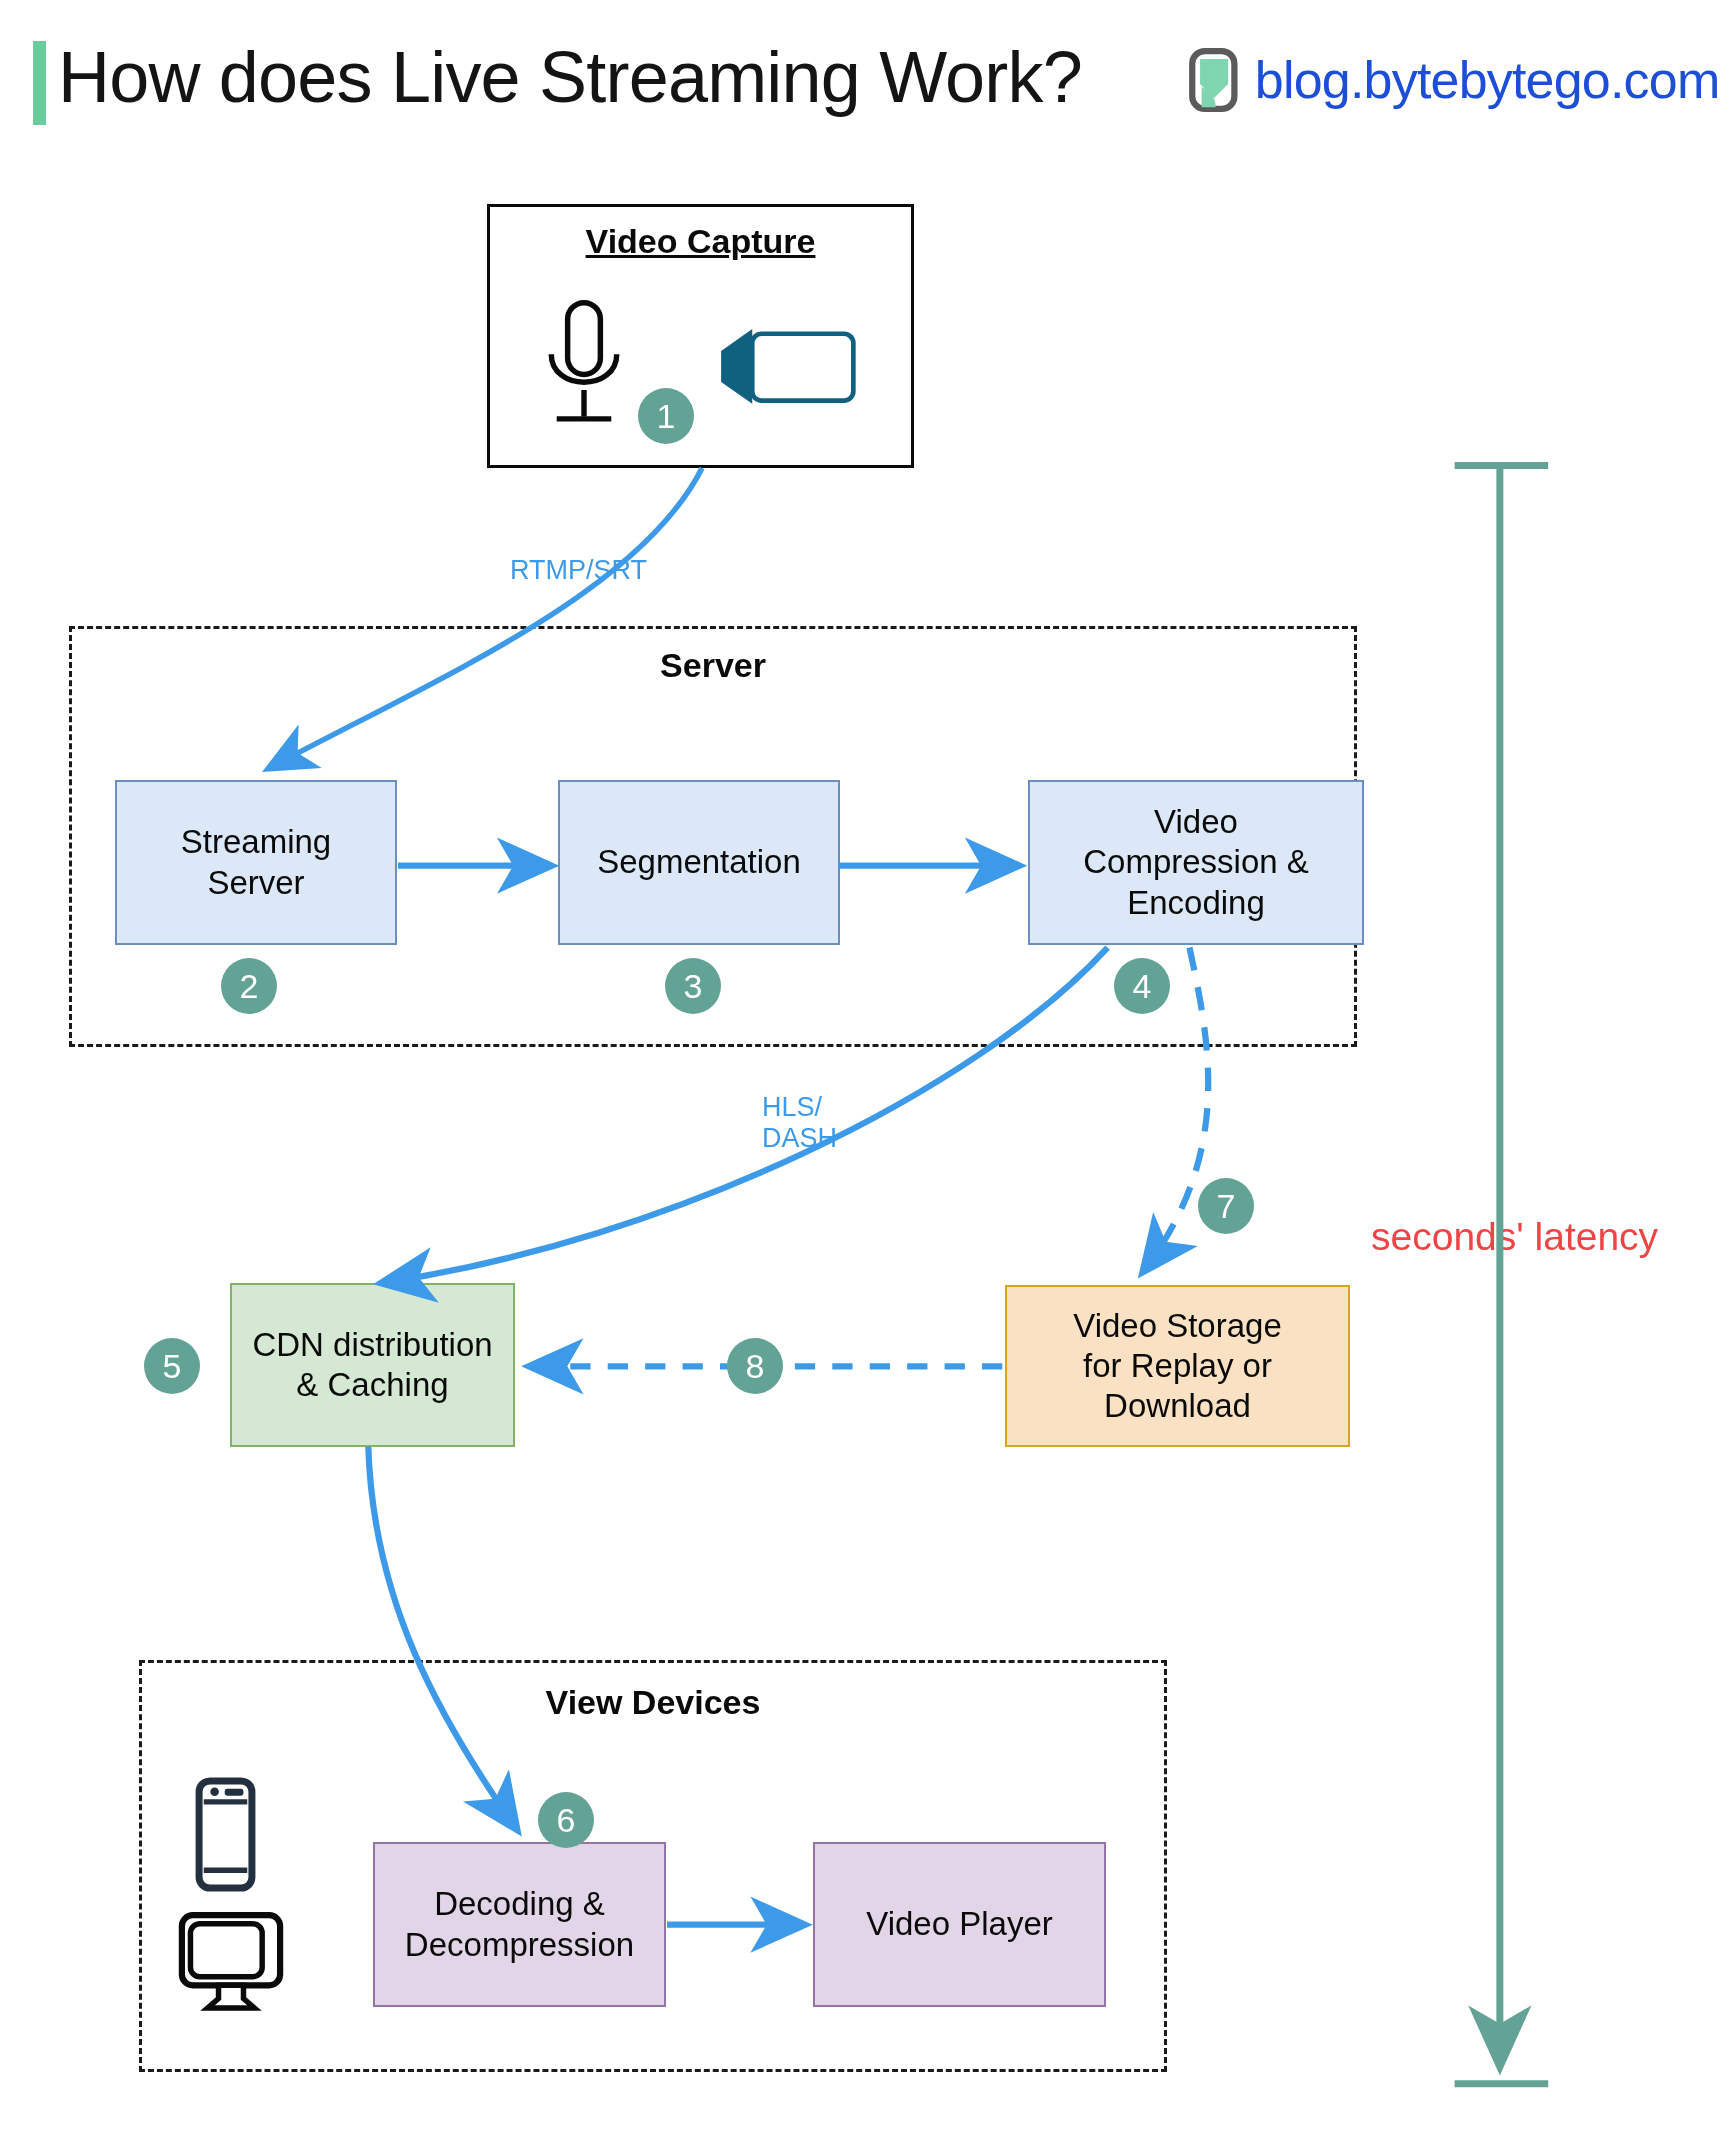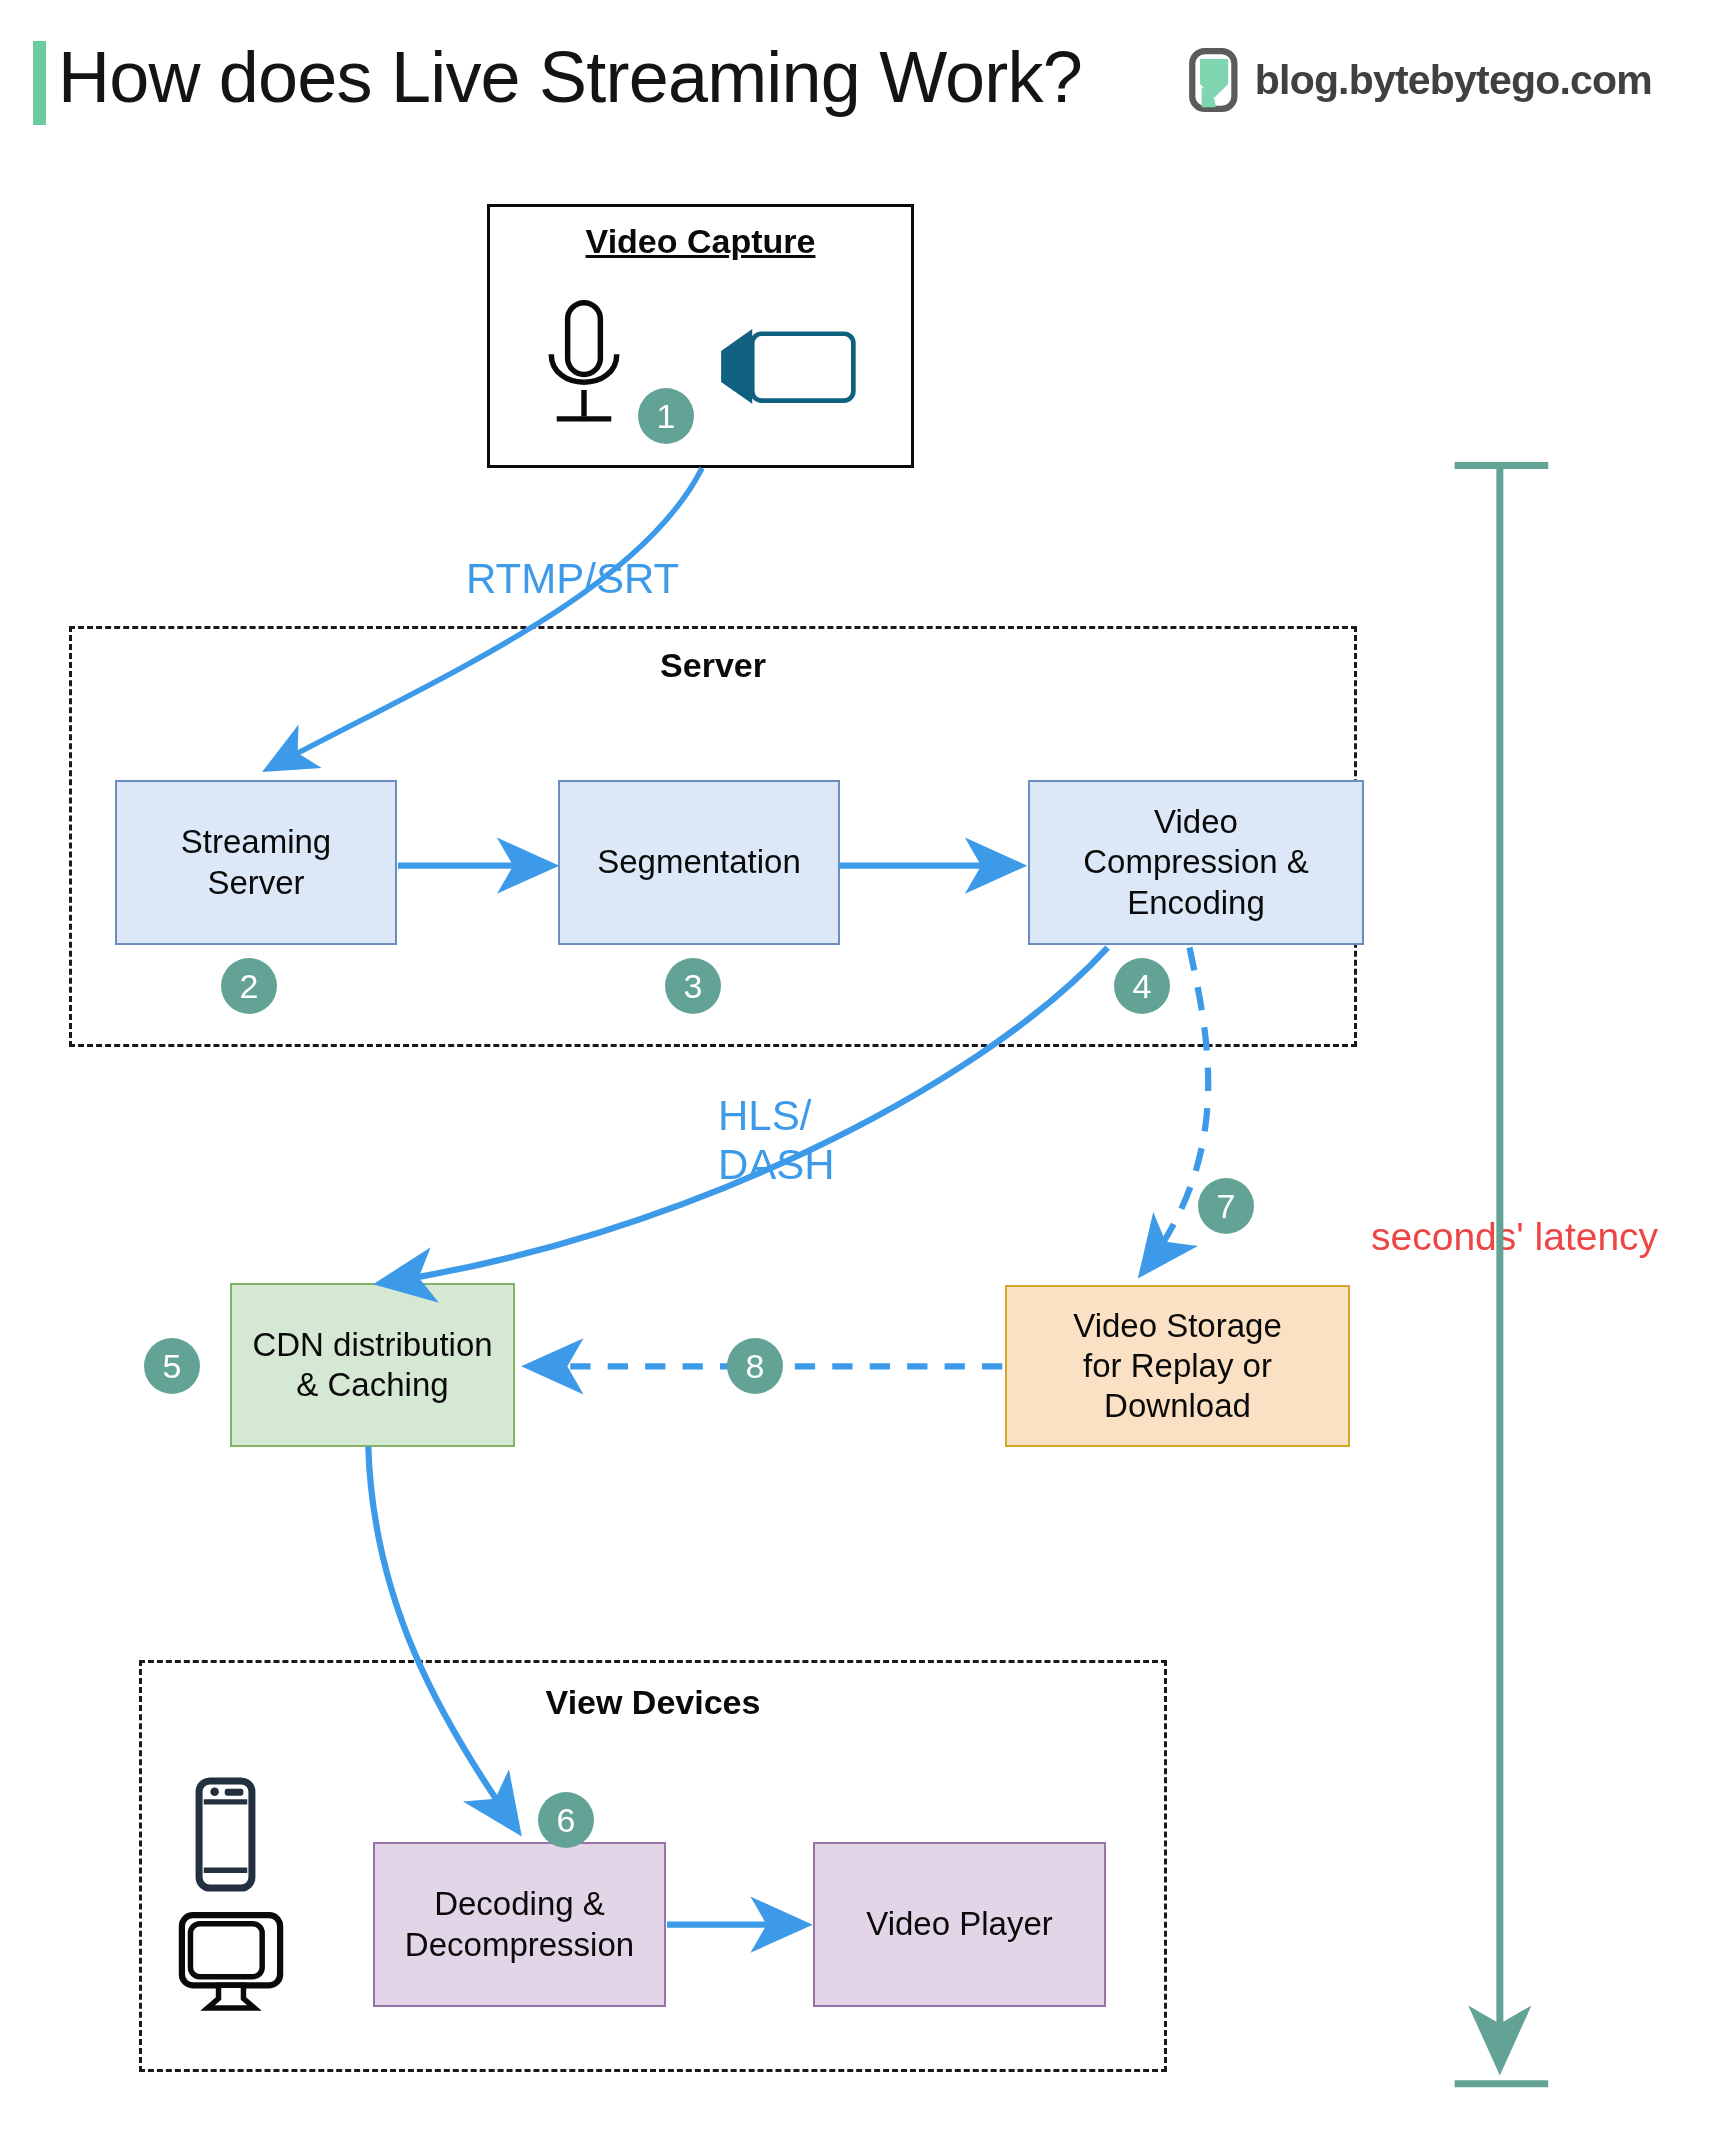--- a/index.html
+++ b/index.html
@@ -45,23 +45,23 @@
     left: 1189px; top: 48px;
     display: flex;
     align-items: center;
     gap: 7.8px;
   }
   #brand-logo {
     width: 58px; height: 64px;
     position: relative;
   }
   #brand-text {
-    font-size: 41px;
-    font-weight: 700;
-    color: #404040;
+    font-size: 52px;
+    font-weight: 400;
+    color: #1d4ed8;
     white-space: nowrap;
     letter-spacing: -0.8px;
   }
 
   
   .node {
     position: absolute;
     box-sizing: border-box;
     display: flex;
     align-items: center;
@@ -125,24 +125,25 @@
     align-items: center;
     justify-content: center;
     z-index: 30;
     font-weight: 400;
   }
 
   
   .edge-label {
     position: absolute;
     color: #3D9AE8;
-    font-size: 42px;
+    font-size: 27px;
     line-height: 1.16;
     white-space: pre-line;
     z-index: 20;
+    margin-left: 44px;
   }
 
   
   #latency-label {
     position: absolute;
     left: 1371px; top: 1215px;
     font-size: 39px;
     color: #ef4444;
     white-space: nowrap;
     text-align: right;

